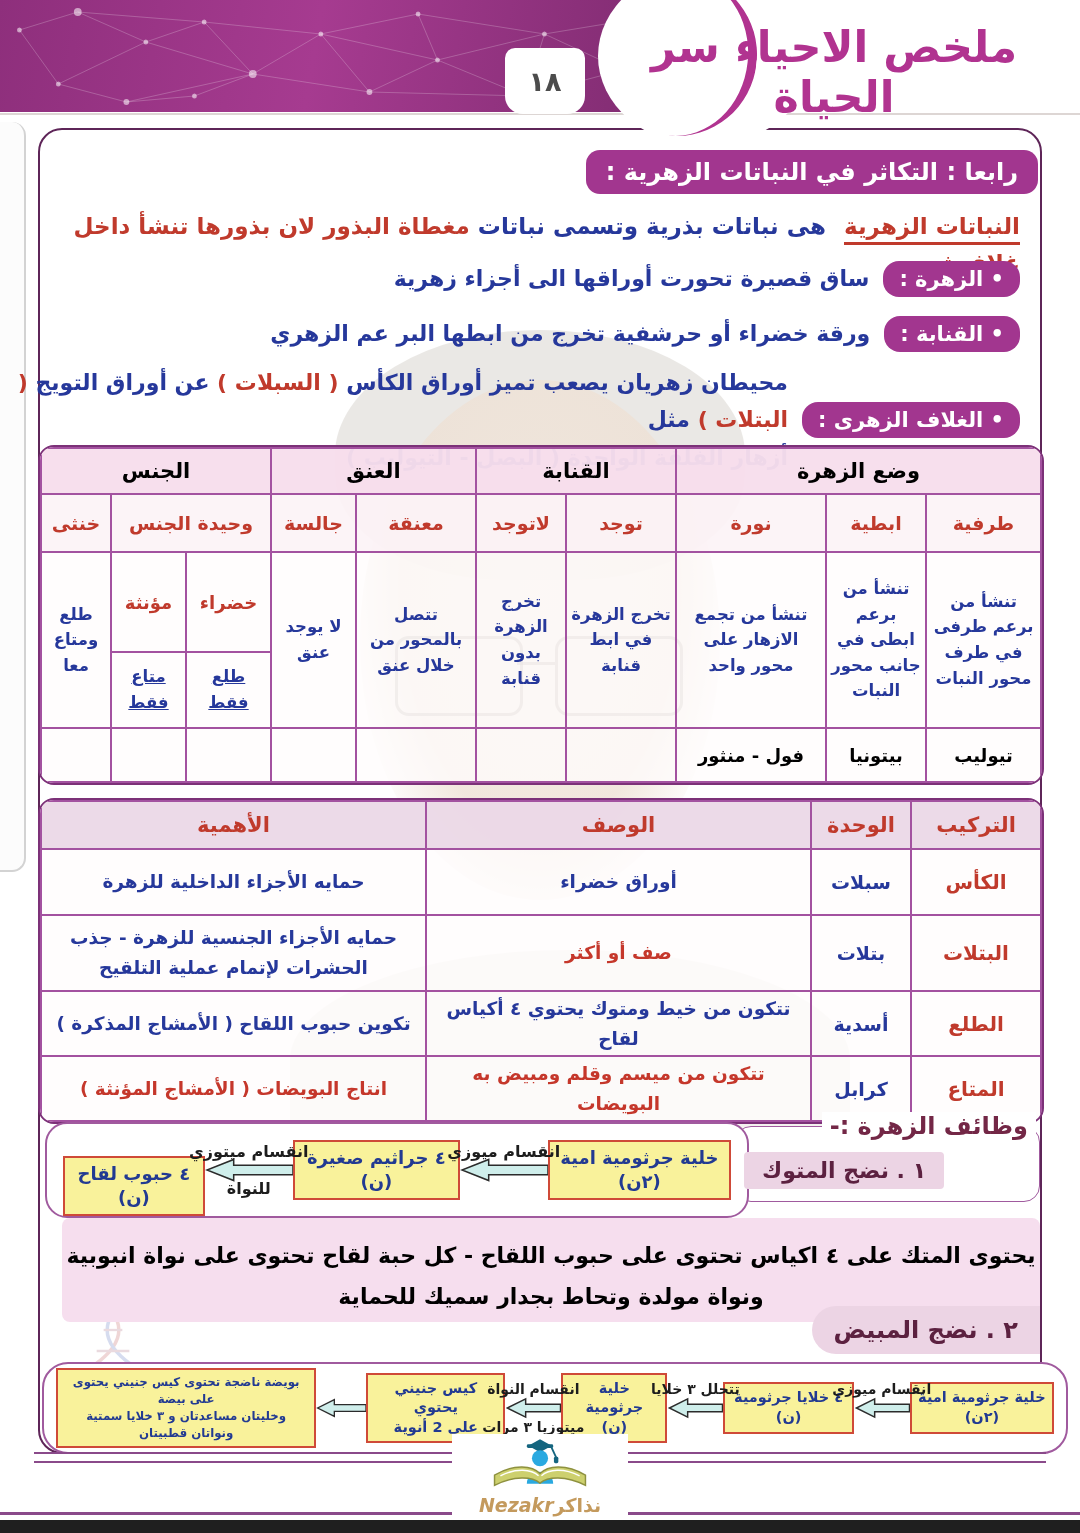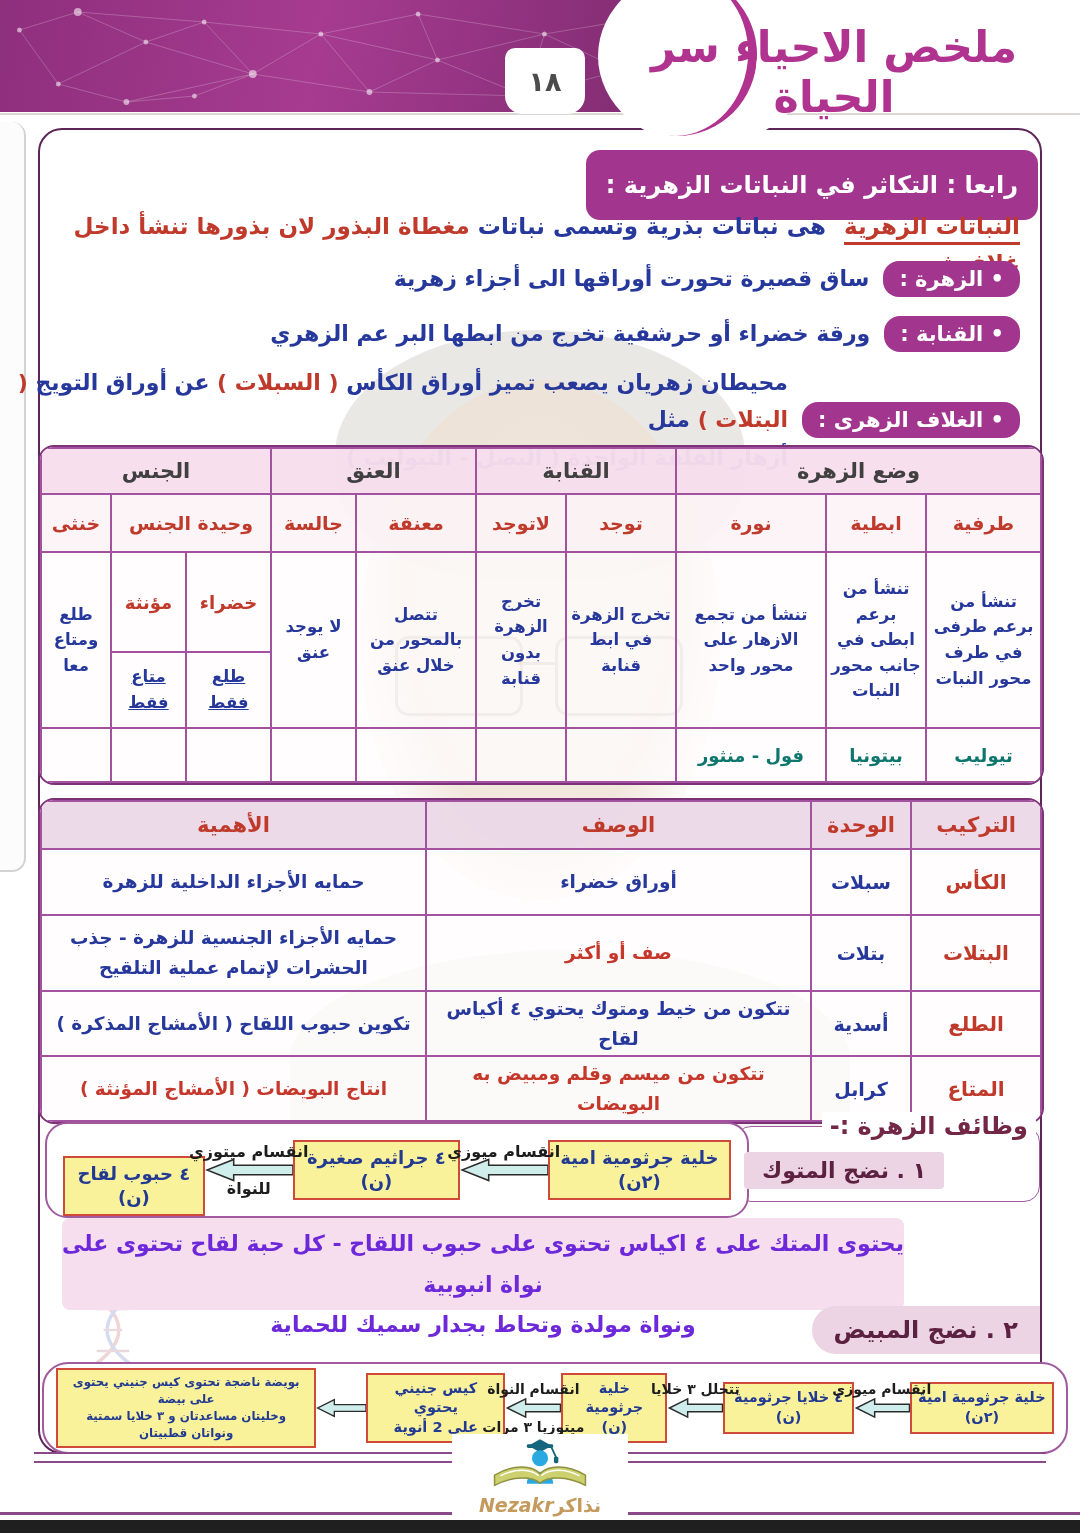--- a/index.html
+++ b/index.html
@@ -30,41 +30,41 @@
   .bridge{left:517px;top:662px;width:38px;height:3px;background:#978b83;opacity:.5;}
   .shoulders{left:290px;top:950px;width:560px;height:220px;background:#eae6e0;border-radius:50% 50% 0 0;opacity:.5;}
   .dna{position:absolute;left:78px;top:1256px;width:70px;height:218px;z-index:1;opacity:.3;}
   .curl{position:absolute;left:0;top:122px;width:24px;height:748px;background:#fcfcfc;
         border:2px solid #d3d3d3;border-left:none;border-top:none;border-radius:0 14px 14px 0;z-index:2;}
   
   .frame{position:absolute;left:38px;top:128px;width:1000px;height:1322px;border:2.5px solid #5e2558;
         border-radius:24px;z-index:2;background:rgba(255,255,255,0.0);}
   
   .badge{background:#a2368f;color:#fff;font-weight:bold;border-radius:14px;display:inline-block;}
-  .section-badge{position:absolute;right:42px;top:150px;padding:21px 20px;font-size:24px;z-index:3;}
+  .section-badge{position:absolute;right:42px;top:150px;padding:8px 20px;font-size:24px;z-index:3;}
   .intro{position:absolute;right:60px;top:208px;width:960px;font-size:23px;font-weight:bold;
         text-align:right;z-index:3;line-height:1.6;}
   .intro .term{color:#c03a2c;border-bottom:3px solid #c03a2c;padding-bottom:3px;margin-left:10px;}
   .intro .blue{color:#26389b;}
   .intro .red{color:#c03a2c;}
   .defrow{position:absolute;right:60px;display:flex;align-items:center;z-index:3;}
   .defrow .badge{padding:6px 16px;font-size:21px;border-radius:16px;white-space:nowrap;}
   .deftext{color:#26389b;font-size:22px;font-weight:bold;margin-right:14px;line-height:1.7;text-align:right;}
   .deftext .red{color:#c03a2c;}
   
   .twrap{position:absolute;border:2.5px solid #7c3178;border-radius:16px;overflow:hidden;z-index:3;
         background:rgba(253,249,250,0.55);}
   table.t{border-collapse:collapse;width:100%;table-layout:fixed;}
   table.t td,table.t th{border:2px solid #a352a0;text-align:center;vertical-align:middle;padding:2px 4px;}
-  .ghead{background:rgba(246,220,235,0.92);color:#404040;font-size:21px;font-weight:bold;}
+  .ghead{background:rgba(246,220,235,0.92);color:#000000;font-size:21px;font-weight:bold;}
   .shead{background:rgba(251,242,246,0.85);color:#c03a2c;font-size:19px;font-weight:bold;}
   .bcell{color:#26389b;font-size:16.5px;font-weight:bold;background:rgba(255,253,253,0.5);line-height:1.55;}
   .redsub{color:#c03a2c;font-size:18px;font-weight:bold;background:rgba(255,253,253,0.5);}
   .ul{text-decoration:underline;}
-  .excell{color:#0f766e;font-size:18px;font-weight:bold;background:rgba(255,253,253,0.5);}
+  .excell{color:#000000;font-size:18px;font-weight:bold;background:rgba(255,253,253,0.5);}
   .t2 th{background:rgba(234,215,230,0.92);color:#c03a2c;font-size:21px;font-weight:bold;}
   .t2 .s{color:#c03a2c;font-size:20px;font-weight:bold;background:rgba(255,253,253,0.5);}
   .t2 .u{color:#26389b;font-size:19px;font-weight:bold;background:rgba(255,253,253,0.5);}
   .t2 .d,.t2 .i{color:#26389b;font-size:18.5px;font-weight:bold;background:rgba(255,253,253,0.5);line-height:1.6;padding:2px 14px;}
   .t2 .red{color:#c5372b;}
   
   .fn-box{position:absolute;left:735px;top:1126px;width:303px;height:74px;border:1.6px solid #a05a9e;
         border-radius:16px;background:#fff;z-index:3;}
   .fn-title{position:absolute;right:44px;top:1112px;background:#fff;padding:0 8px;font-size:24px;
         font-weight:bold;color:#732746;z-index:4;}
@@ -79,22 +79,22 @@
         padding:4px 6px;line-height:1.35;}
   .f1box{font-size:18px;}
   .f2box{font-size:14.5px;}
   .f2small{font-size:11.8px;line-height:1.45;}
   .arrow{position:relative;display:flex;align-items:center;justify-content:center;flex:0 0 auto;}
   .alabel{position:absolute;white-space:nowrap;color:#1d1d1d;font-weight:bold;}
   .f1 .alabel{font-size:16px;}
   .f2 .alabel{font-size:14px;}
   .alabel.top{bottom:22px;}
   .alabel.bot{top:22px;}
-  .note{position:absolute;left:62px;top:1218px;width:842px;height:86px;background:#f6deee;border-radius:8px;
-        z-index:3;text-align:center;color:#6d28d9;font-weight:bold;font-size:22px;line-height:1.85;padding-top:6px;}
+  .note{position:absolute;left:62px;top:1218px;width:978px;height:86px;background:#f6deee;border-radius:8px;
+        z-index:3;text-align:center;color:#000000;font-weight:bold;font-size:22px;line-height:1.85;padding-top:18px;}
   
   .dblline{position:absolute;left:34px;top:1452px;width:1012px;height:7px;
         border-top:2px solid #8a4a8a;border-bottom:2px solid #8a4a8a;z-index:3;}
   .botline{position:absolute;left:0;top:1512px;width:1080px;height:3px;background:#8a4a8a;z-index:3;}
   .blackbar{position:absolute;left:0;top:1520px;width:1080px;height:13px;background:#1f1f1f;z-index:3;}
   .logo{position:absolute;left:452px;top:1434px;width:176px;height:86px;background:#fff;z-index:6;
         display:flex;flex-direction:column;align-items:center;justify-content:flex-start;}
   .logo-text{font-size:19px;font-weight:bold;color:#c49a5d;margin-top:-6px;}
   .logo-text .en{font-style:italic;}
 </style>

